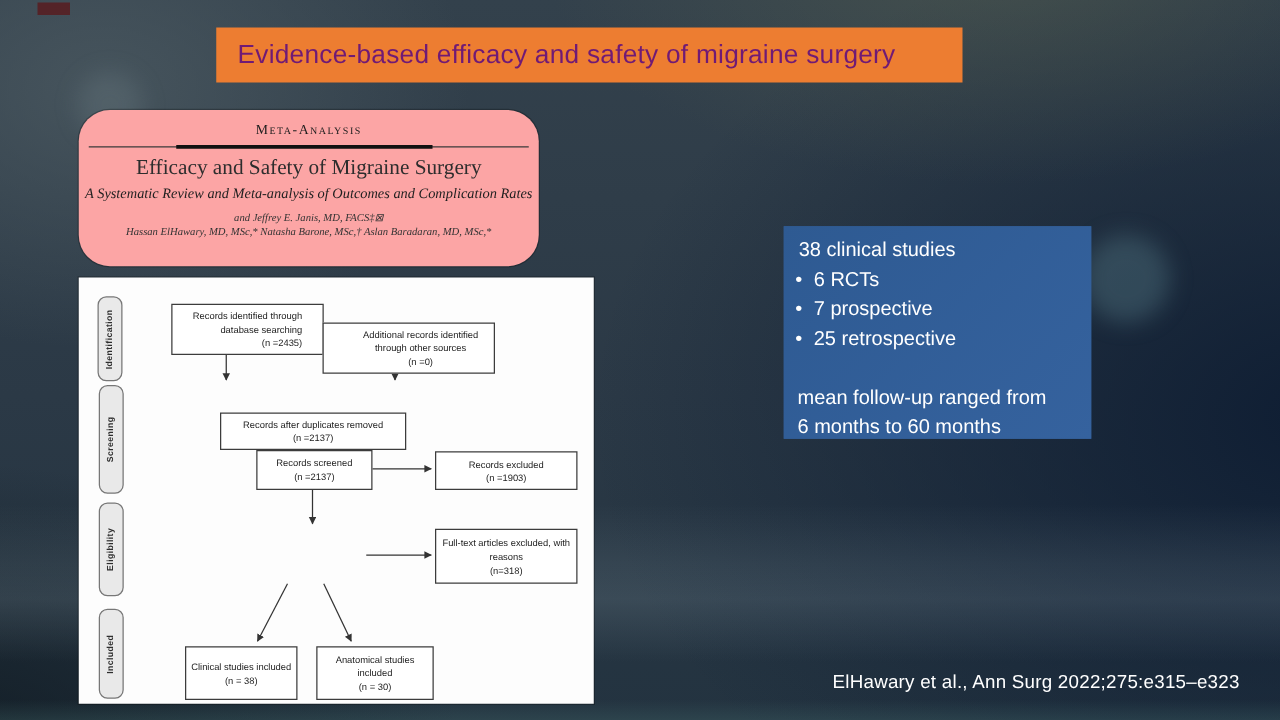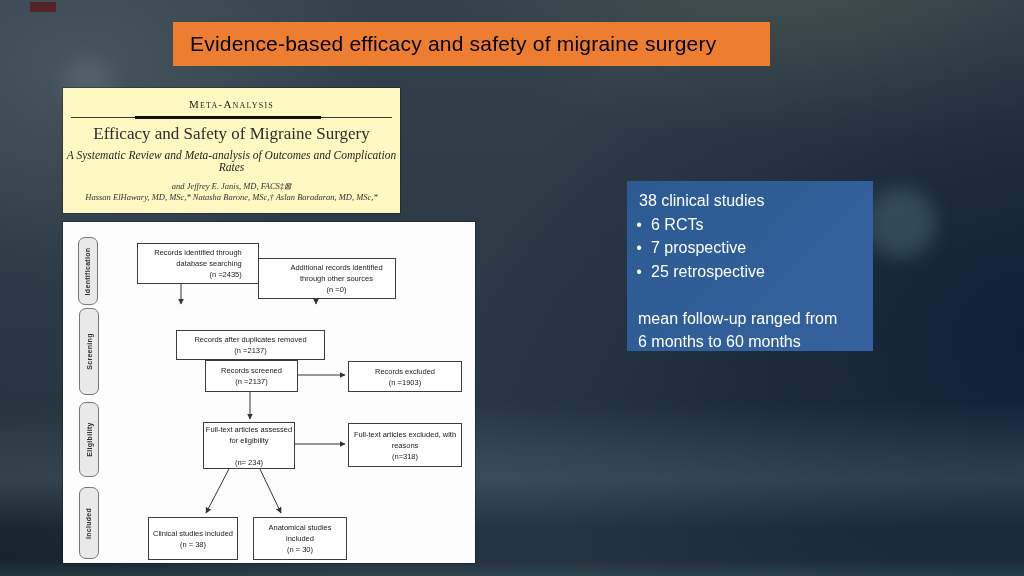--- a/index.html
+++ b/index.html
@@ -30,28 +30,28 @@
   .bokeh1 { left:866px; top:188px; width:70px; height:70px; background:rgba(95,135,145,0.35); }
   .bokeh2 { left:62px;  top:58px;  width:52px; height:52px; background:rgba(110,126,132,0.30); }
   .red-artifact { position:absolute; left:30px; top:2px; width:26px; height:10px; background:#571f24; opacity:0.9; }
 
   
   .banner {
     position:absolute; left:173px; top:22px; width:597px; height:44px;
     background:#ED7D31; display:flex; align-items:center;
   }
   .banner .t {
-    color:#000000; font-size:21px; padding-left:17px; letter-spacing:0.2px;
+    color:#701a75; font-size:21px; padding-left:17px; letter-spacing:0.2px;
   }
 
   
   .paper {
-    position:absolute; left:63px; top:88px; width:337px; height:125px;
-    background:#fef9c3; box-shadow:0 0 0 1px rgba(0,0,0,0.25);
-    font-family:"Liberation Serif", serif; color:#222; text-align:center;
+    position:absolute; left:63px; top:88px; width:368px; height:125px;
+    background:#fca5a5; box-shadow:0 0 0 1px rgba(0,0,0,0.25);
+    font-family:"Liberation Serif", serif; color:#222; text-align:center;border-radius:25px;
   }
   .paper .cat {
     margin-top:10px; font-size:11px; letter-spacing:1.2px;
     font-variant-caps:small-caps; color:#1c1c1c;
   }
   .paper .rule { position:absolute; left:8px; right:8px; top:29px; height:1px; background:#3a3a3a; }
   .paper .rule::after {
     content:""; position:absolute; left:20%; width:58%; top:-1px; height:3px; background:#111;
   }
   .paper .title { margin-top:14px; font-size:17px; color:#2d2d2d; }
@@ -160,24 +160,20 @@
 (n =2435)</div>
     <div class="fbox" style="left:195px; top:36px;  width:117px; height:39px;padding-left:19px;">Additional records identified
 through other sources
 (n =0)</div>
     <div class="fbox" style="left:113px; top:85px;  width:147px; height:28px;margin-top:23px;">Records after duplicates removed
 (n =2137)</div>
     <div class="fbox" style="left:142px; top:138px; width:91px;  height:30px;">Records screened
 (n =2137)</div>
     <div class="fbox" style="left:285px; top:139px; width:112px; height:29px;">Records excluded
 (n =1903)</div>
-    <div class="fbox" style="left:140px; top:200px; width:90px;  height:45px;">Full-text articles assessed
-for eligibility
-
-(n= 234)</div>
     <div class="fbox" style="left:285px; top:201px; width:112px; height:42px;">Full-text articles excluded, with
 reasons
 (n=318)</div>
     <div class="fbox" style="left:85px;  top:295px; width:88px;  height:41px;">Clinical studies included
 (n = 38)</div>
     <div class="fbox" style="left:190px; top:295px; width:92px;  height:41px;">Anatomical studies
 included
 (n = 30)</div>
   </div>
 
@@ -194,13 +190,14 @@
       </li>
       <li>
         <span class="dot">•</span>
         <span>25 retrospective</span>
       </li>
     </ul>
     <div class="followup">mean follow-up ranged from
 6 months to 60 months</div>
   </div>
 
+  <div class="citation">ElHawary et al., Ann Surg 2022;275:e315–e323</div>
 </div>
 
 </body></html>

